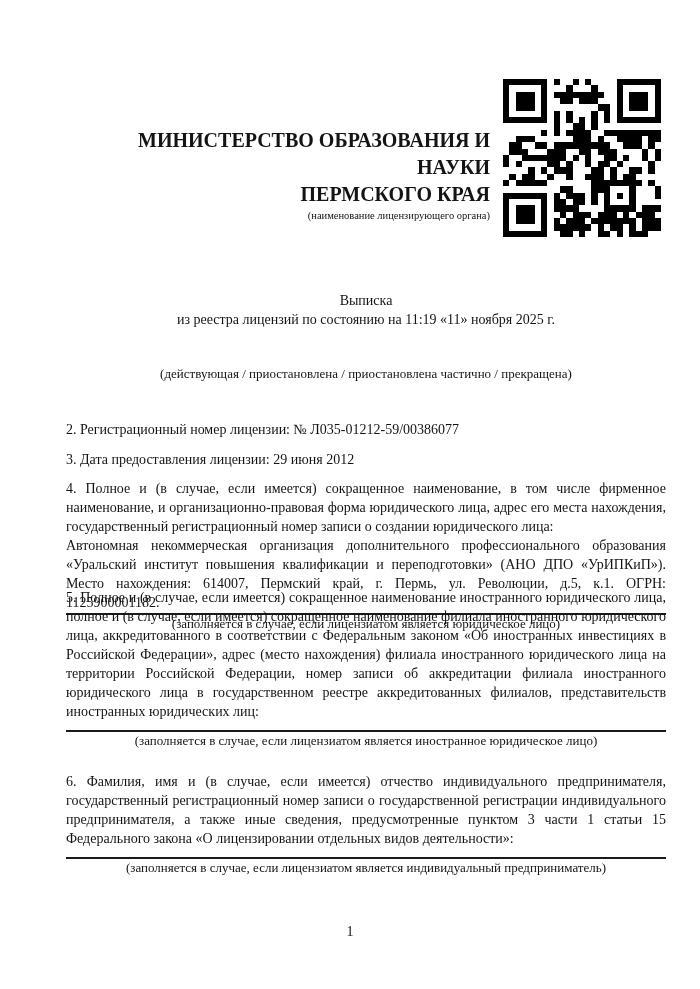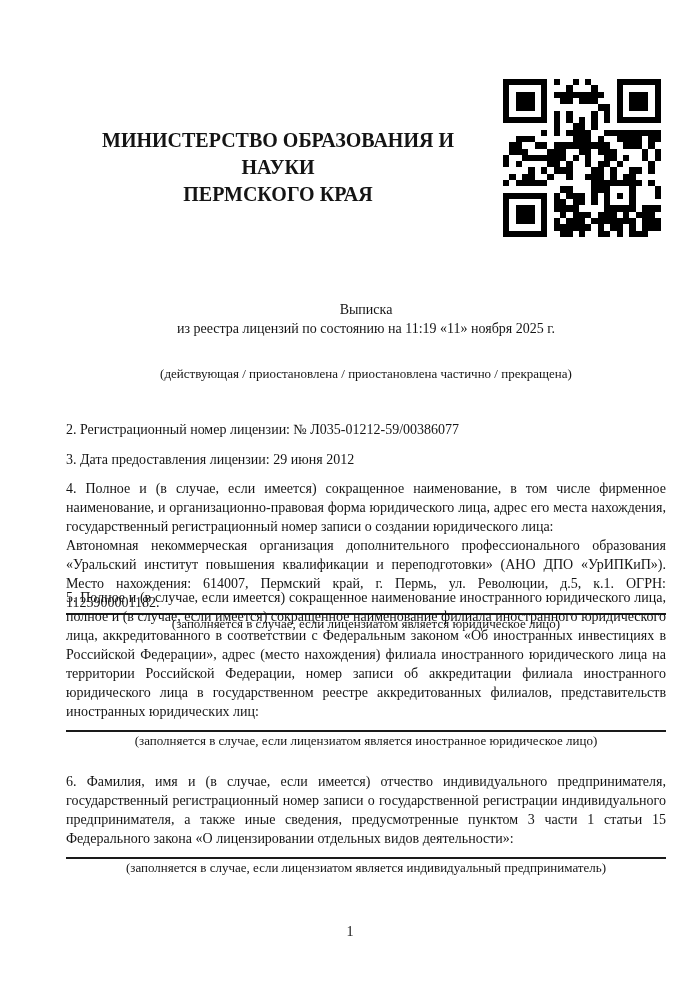--- a/index.html
+++ b/index.html
@@ -12,32 +12,32 @@
     color: var(--text-color, #141414);
     overflow: hidden;
   }
 
   
   .qr { position: absolute; left: 503px; top: 79px; width: 158px; height: 158px; }
 
   
   .org-block {
     position: absolute; left: 66px; top: 127px; width: 424px;
-    text-align: center;
+    text-align: right;
   }
   .org-name {
     font-size: 20px; font-weight: bold; line-height: 27px;
   }
   .org-caption {
     font-size: 10.5px; line-height: 13px; margin-top: 1px;
   }
 
   
   .title-block {
-    position: absolute; left: 66px; top: 300px; width: 600px;
+    position: absolute; left: 66px; top: 291px; width: 600px;
     text-align: center; font-size: 14px; line-height: 19px;
   }
 
   
   .sec {
     position: absolute; left: 66px; width: 600px;
     font-size: 14px; line-height: 19px;
   }
   .s1 { top: 365px; }
   .s2 { top: 420px; }
@@ -402,20 +402,21 @@
         <rect x="18" y="24" width="1" height="1"></rect>
         <rect x="20" y="24" width="1" height="1"></rect>
         <rect x="21" y="24" width="1" height="1"></rect>
         <rect x="22" y="24" width="1" height="1"></rect>
       </g>
     </svg>
 
   <div class="org-block">
     <div class="org-name">МИНИСТЕРСТВО ОБРАЗОВАНИЯ И НАУКИ</div>
     <div class="org-name">ПЕРМСКОГО КРАЯ</div>
+    <div class="org-caption">(наименование лицензирующего органа)</div>
   </div>
 
   <div class="title-block">
     <div>Выписка</div>
     <div>из реестра лицензий по состоянию на 11:19 «11» ноября 2025 г.</div>
   </div>
 
   <div class="sec s1">
     <div class="cap">(действующая / приостановлена / приостановлена частично / прекращена)</div>
   </div>

